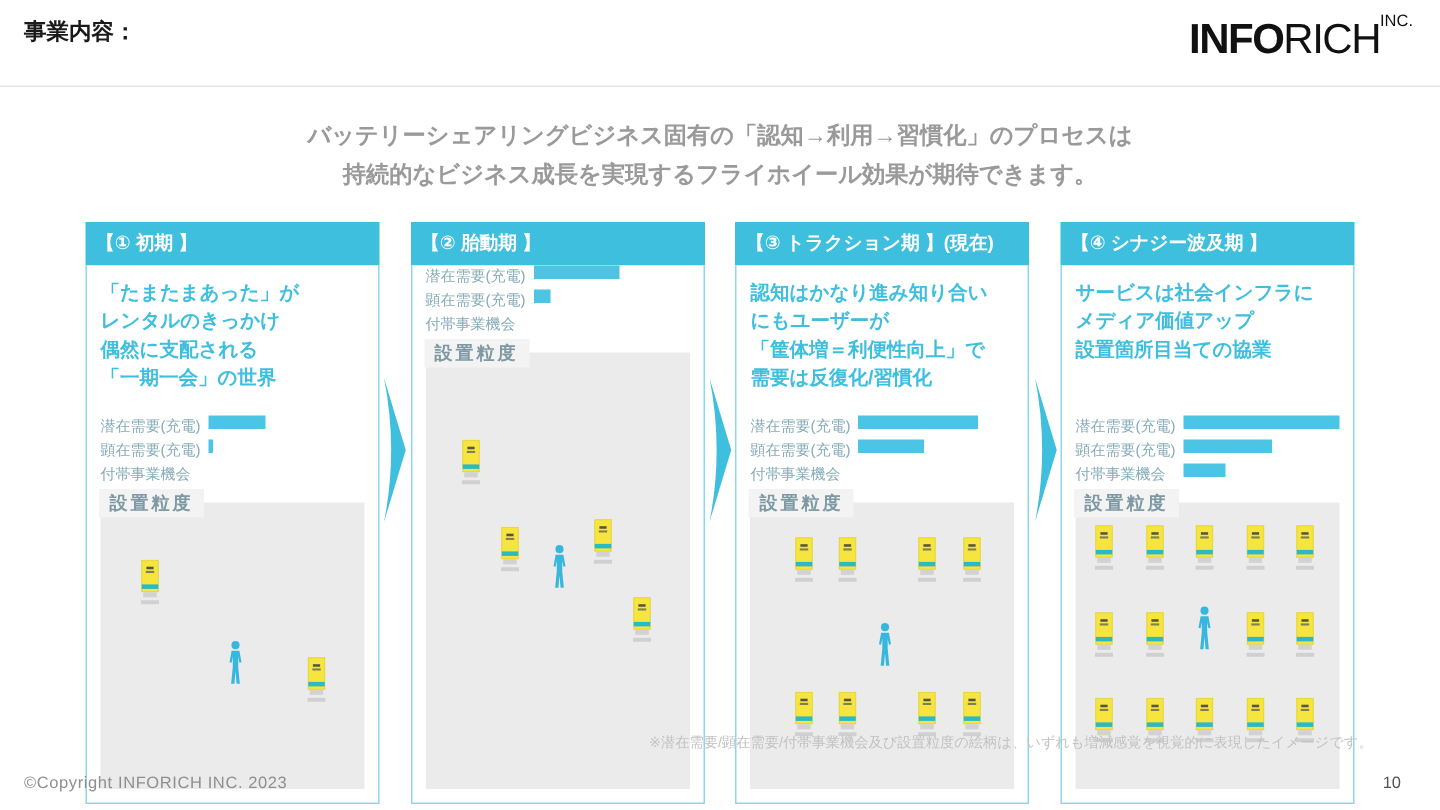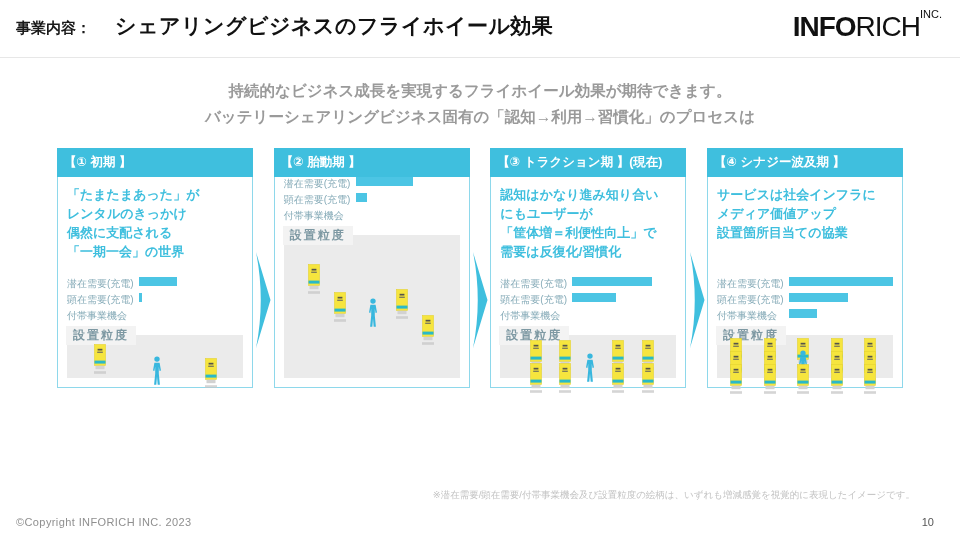--- a/index.html
+++ b/index.html
@@ -17,21 +17,21 @@
   .logo .inc { font-size:11px; font-weight:normal; vertical-align:18px; letter-spacing:0; }
   .divider { position:absolute; top:57px; left:0; width:960px; height:1px; background:#e7e7e7; }
 
   
   .subtitle { position:absolute; top:78px; left:0; width:960px; text-align:center;
               font-size:15.5px; font-weight:bold; color:#9a9a9a; line-height:1.65; }
 
   
   .phases { position:absolute; top:148px; left:57px; width:846px; height:326px;
             display:flex; justify-content:space-between; }
-  .panel { width:196px; height:240px; display:flex; flex-direction:column; flex:none; }
+  .panel { width:196px; height:388px; display:flex; flex-direction:column; flex:none; }
   .panel-header { height:29px; line-height:29px; background:var(--accent,#3fbfde);
                   color:#fff; font-size:12.5px; font-weight:bold; padding-left:7px; white-space:nowrap; }
   .panel-body { flex:1; border:1px solid #8ed8eb; border-top:none; background:#fff;
                 display:flex; flex-direction:column; }
   .desc { height:100px; padding:9px 9px 0 9px; color:var(--accent,#3fbfde);
           font-size:13px; font-weight:bold; line-height:1.45; white-space:pre-line; }
   .bars { padding:0 9px; }
   .bar-row { display:flex; height:16px; }
   .bar-label { width:72px; flex:none; font-size:10px; color:#86abb8; white-space:nowrap; }
   .bar-fill { height:9px; background:var(--bar,#4cc5e4); }
@@ -48,30 +48,29 @@
   .copyright { position:absolute; left:16px; bottom:12px; font-size:11px; color:#8f8f8f; letter-spacing:0.4px; }
   .page-num { position:absolute; right:26px; bottom:12px; font-size:11px; color:#555; }
 </style>
 </head>
 <body>
 
 <div class="slide">
 
   <div class="titlebar">
     <span class="title-prefix">事業内容：</span>
-    <span class="title-main">シェアリングビジネスのフライホイール効果</span>
   </div>
 
   <div class="logo"><span class="b">INFO</span><span class="l">RICH</span><span class="inc">INC.</span></div>
 
   <div class="divider"></div>
 
   <div class="subtitle">
+    <div>バッテリーシェアリングビジネス固有の「認知→利用→習慣化」のプロセスは</div>
     <div>持続的なビジネス成長を実現するフライホイール効果が期待できます。</div>
-    <div>バッテリーシェアリングビジネス固有の「認知→利用→習慣化」のプロセスは</div>
   </div>
 
   <div class="phases">
       <div class="panel">
         <div class="panel-header">【① 初期 】</div>
         <div class="panel-body">
           <div class="desc">「たまたまあった」が
 レンタルのきっかけ
 偶然に支配される
 「一期一会」の世界</div>

